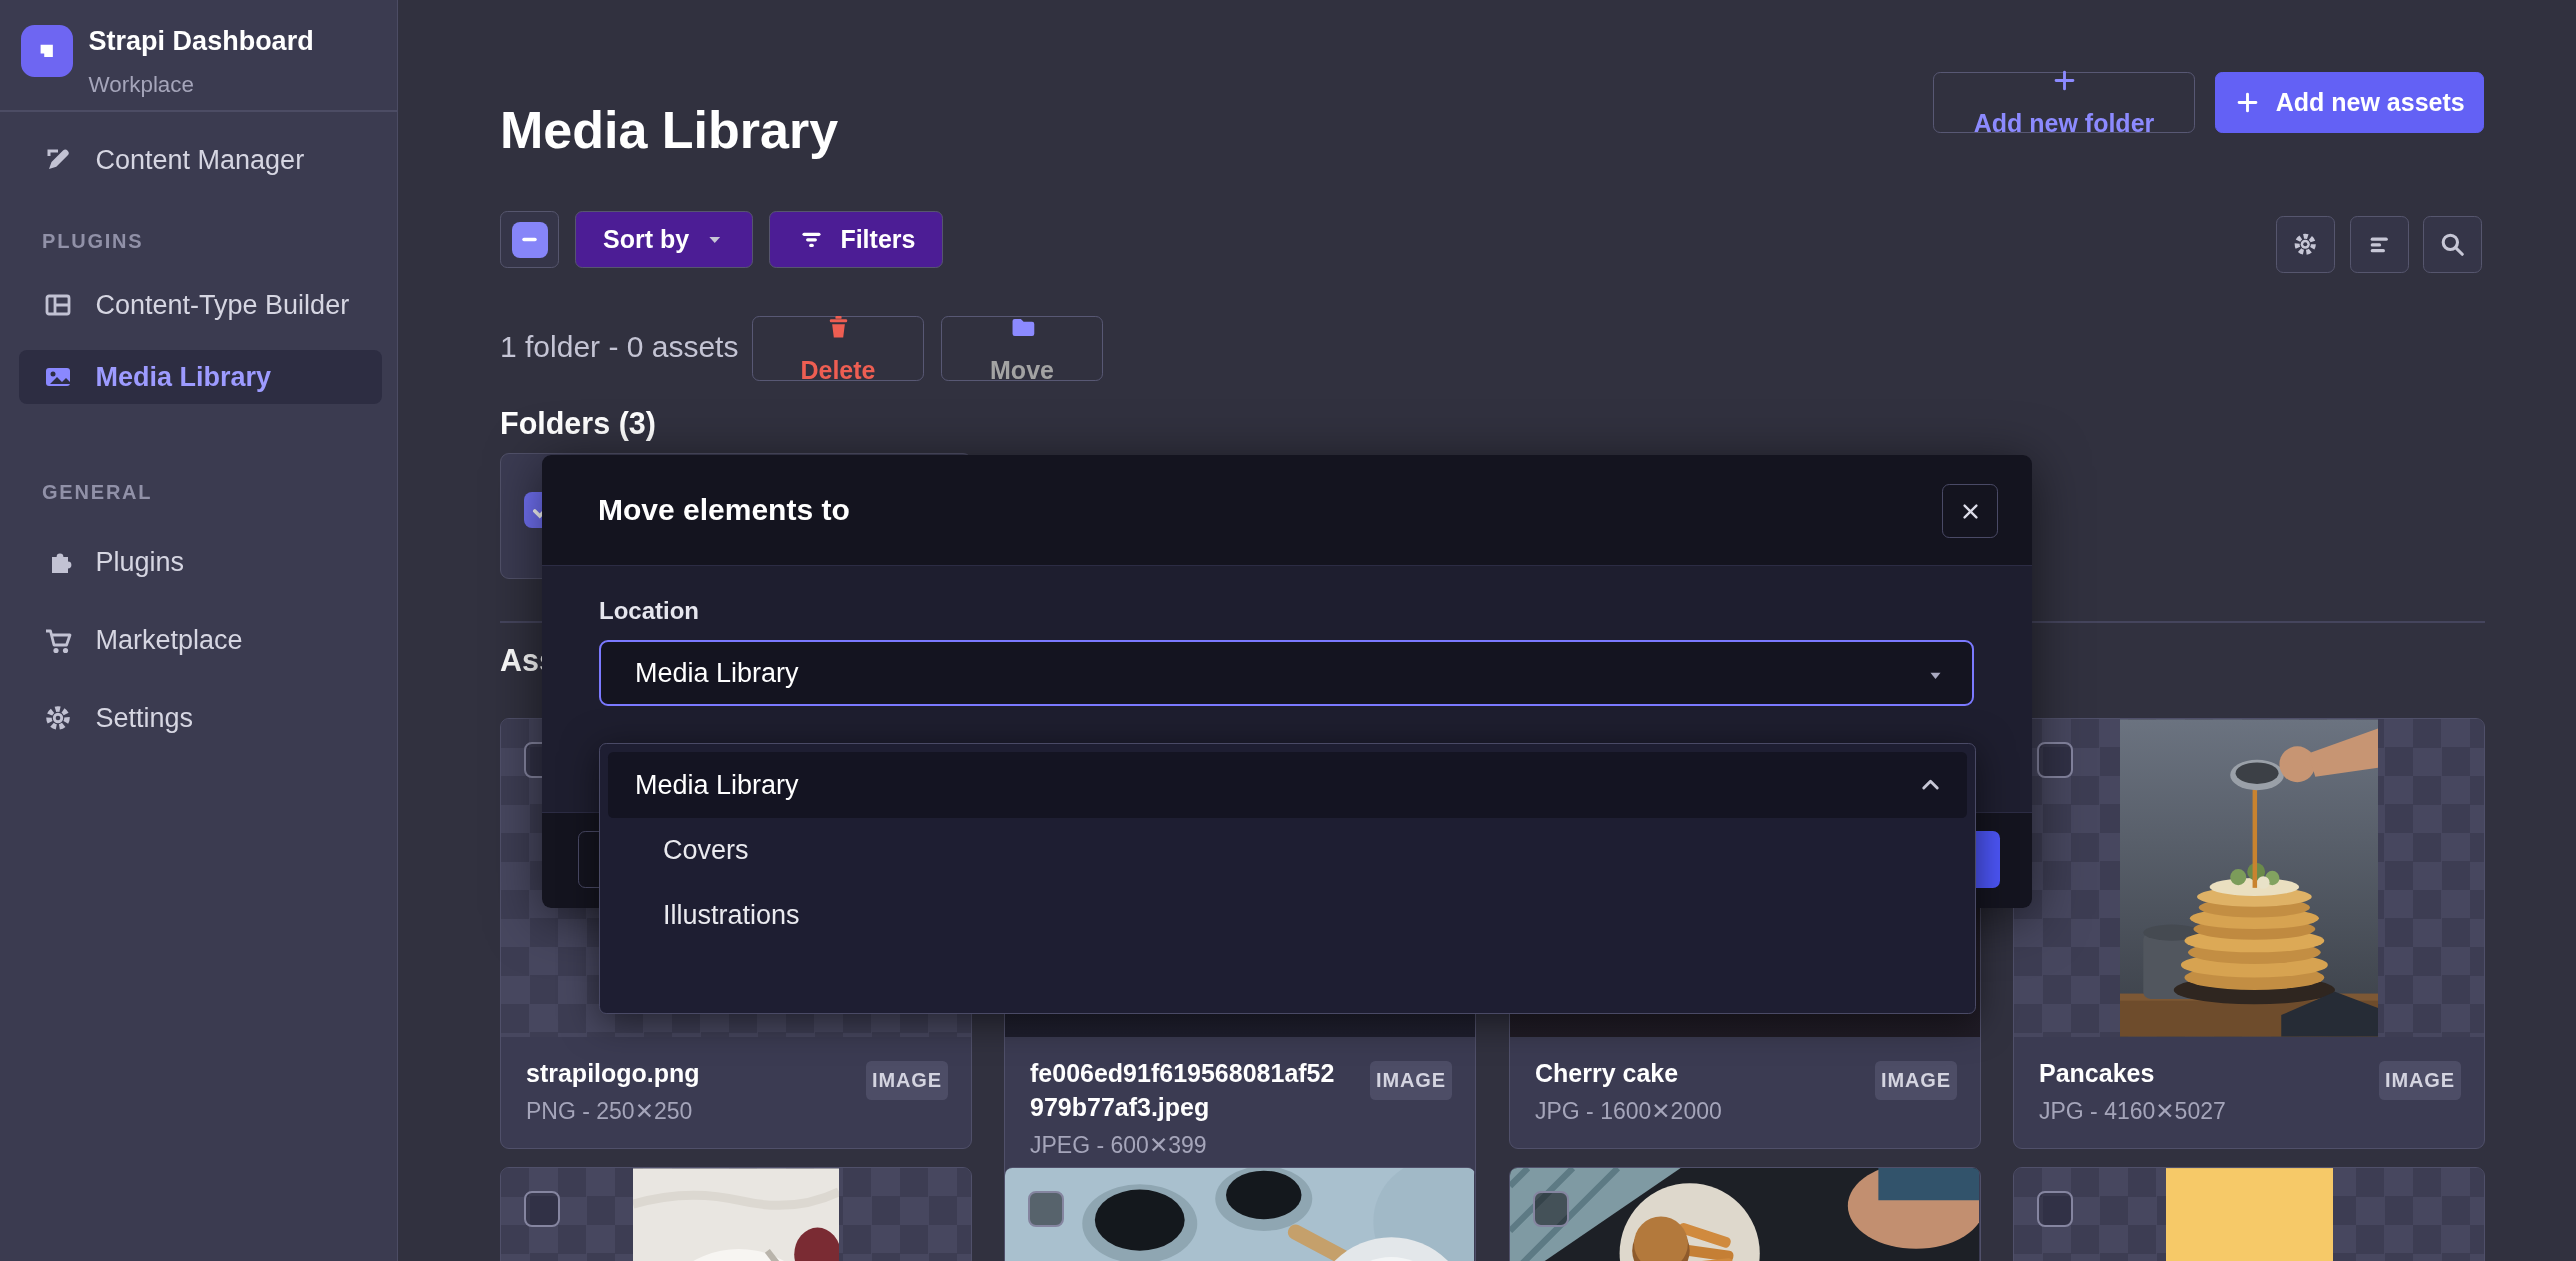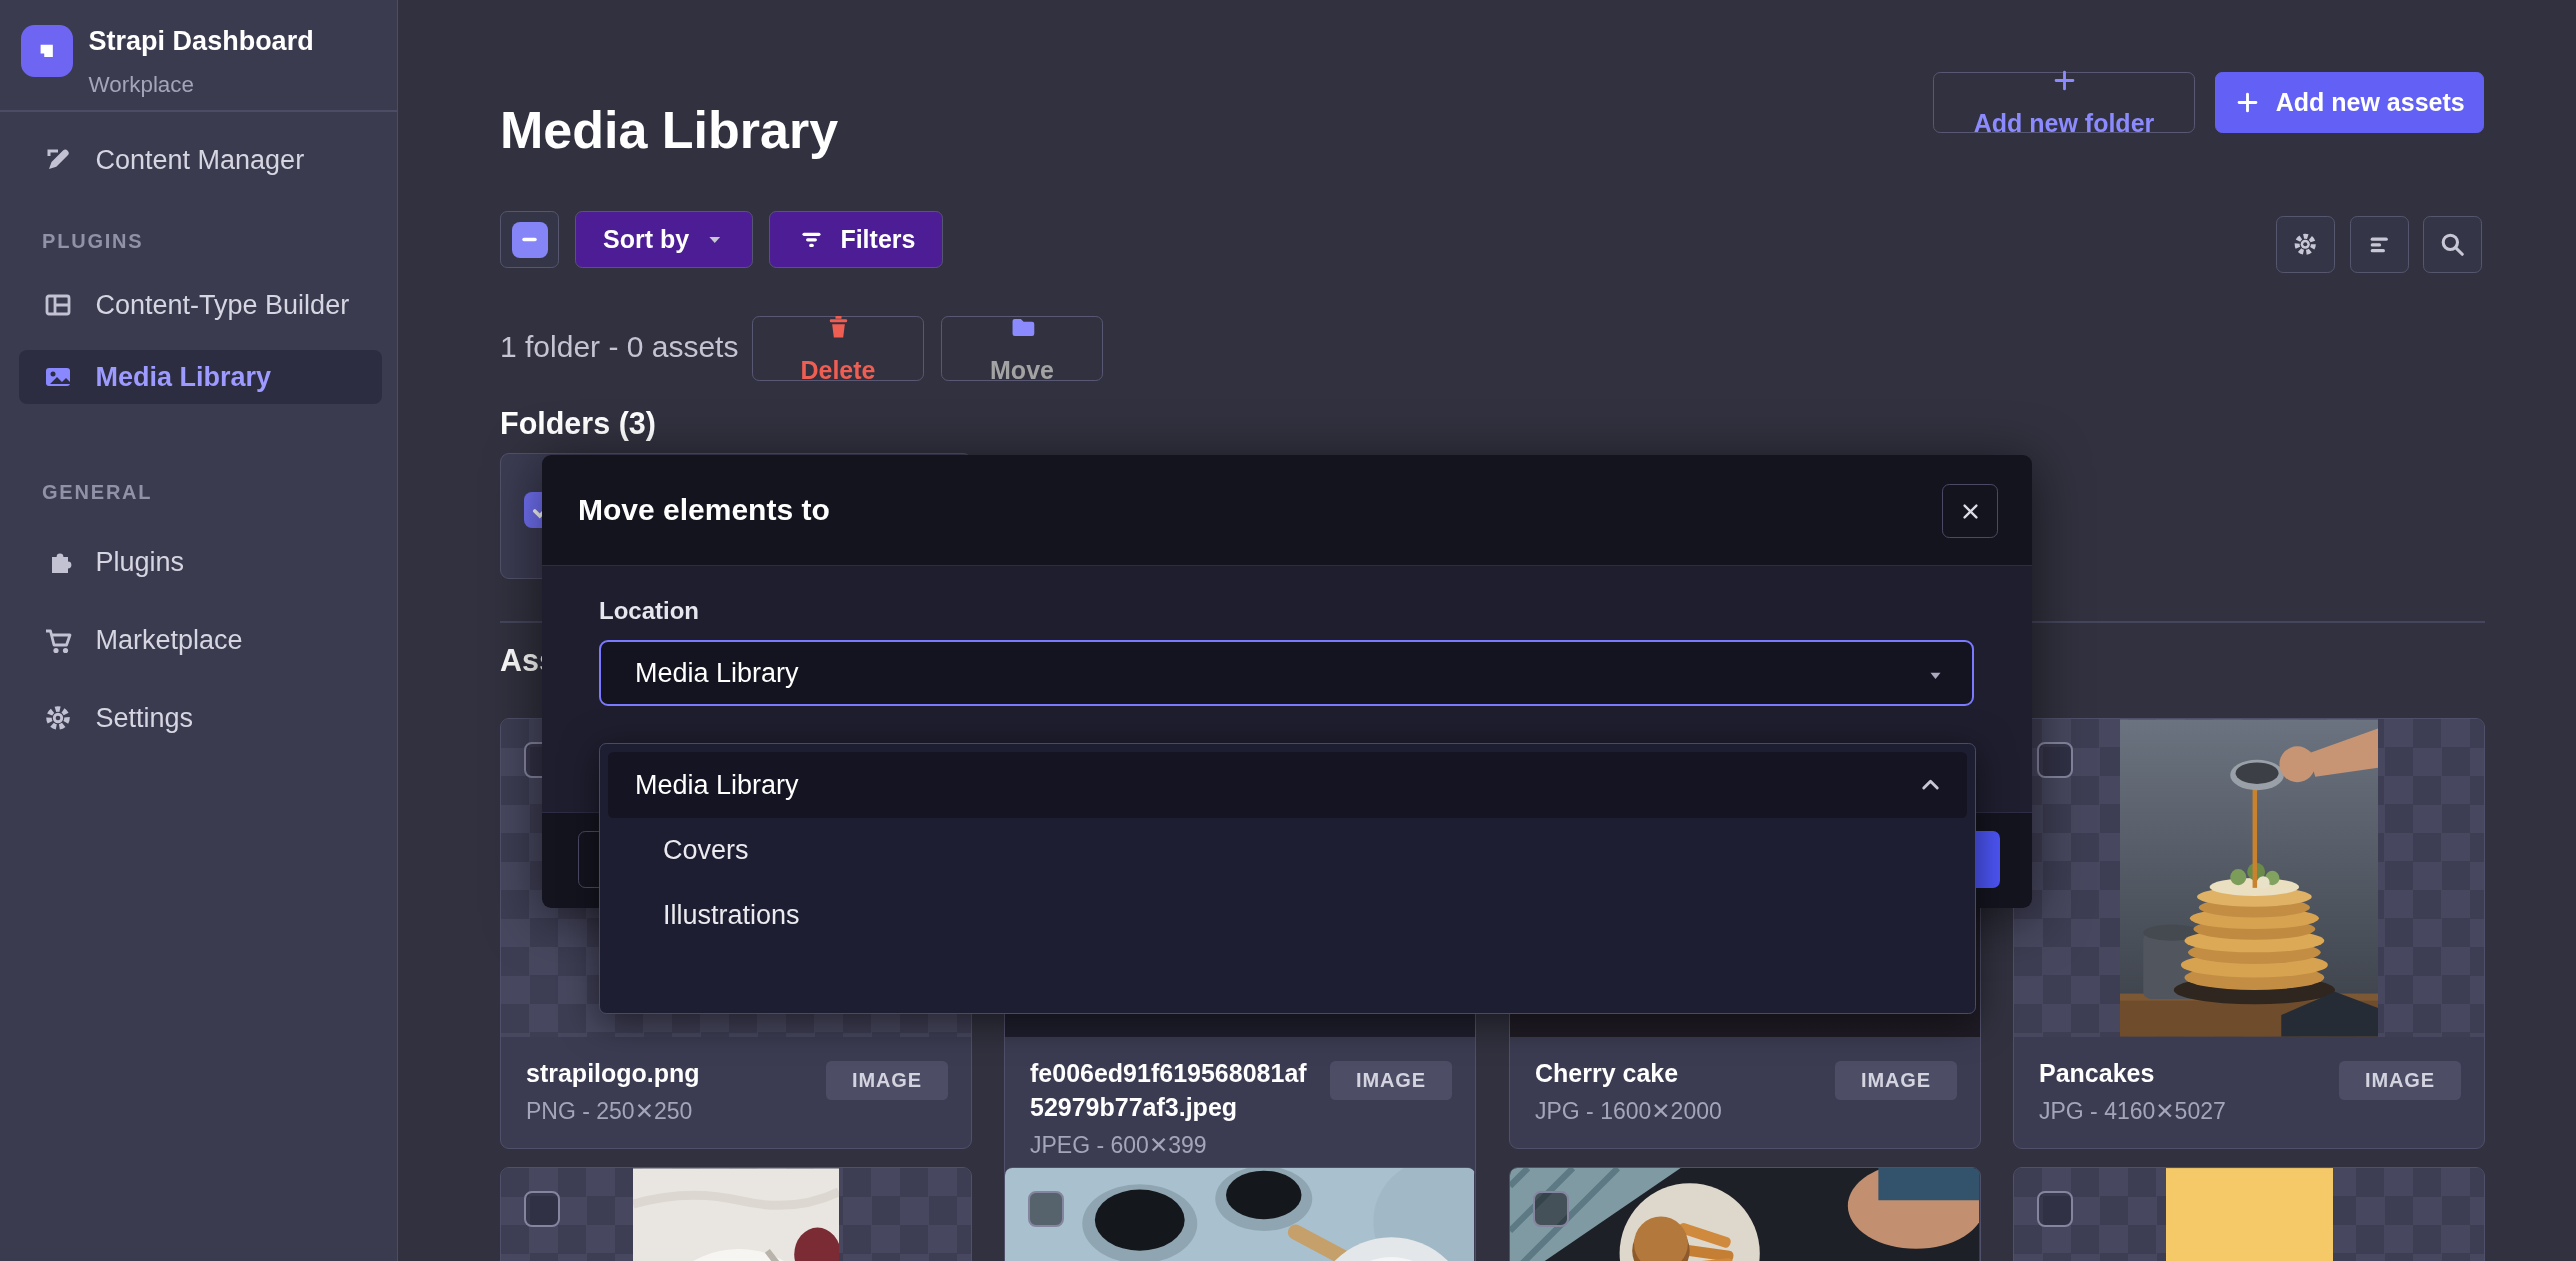--- a/index.html
+++ b/index.html
@@ -59,29 +59,29 @@
   .thumb{position:relative;height:318px;border-radius:7.2px 7.2px 0 0;overflow:hidden;
          display:flex;align-items:stretch;justify-content:center;}
   .checker{background:repeating-conic-gradient(#47475f 0% 25%,#3d3d53 0% 50%);background-size:57px 57px;}
   .thumb .checkbox{position:absolute;left:23px;top:23px;z-index:3;}
   .card-footer{display:flex;justify-content:space-between;align-items:flex-start;
                padding:20px 23px 23px 25px;gap:12.6px;}
   .card-name{font-size:25px;font-weight:700;color:#ffffff;line-height:1.35;max-width:305px;
              word-break:break-all;}
   .card-meta{font-size:23px;color:#a5a5ba;margin-top:7.2px;}
   .badge{background:#4d4d66;color:#d4d4e0;font-size:20px;font-weight:700;letter-spacing:0.9px;
-         padding:8px 26px;border-radius:5.4px;margin-top:3.6px;flex:0 0 auto;}
+         padding:8px 6px;border-radius:5.4px;margin-top:3.6px;flex:0 0 auto;}
   .imgfill{flex:1 1 auto;}
   .center-img{align-self:center;display:flex;}
   
   .modal{position:absolute;left:542px;top:455px;width:1490px;z-index:40;border-radius:9px;
          box-shadow:0 9px 54px rgba(0,0,0,0.55);}
   .modal-header{height:111px;background:#14141f;border-radius:9px 9px 0 0;position:relative;
                 display:flex;align-items:center;border-bottom:1.8px solid #2c2c44;box-sizing:border-box;}
-  .modal-title{font-size:30px;font-weight:600;color:#ffffff;margin-left:36px;}
+  .modal-title{font-size:30px;font-weight:600;color:#ffffff;margin-left:56px;}
   .modal-close{position:absolute;right:34px;top:29px;width:56px;height:54px;border-radius:7.2px;
                border:1.8px solid #4a4a66;background:transparent;display:flex;align-items:center;
                justify-content:center;box-sizing:border-box;cursor:pointer;}
   .modal-body{height:246px;background:#1e1e2f;position:relative;}
   .field-label{position:absolute;left:57px;top:30.5px;font-size:24px;font-weight:600;color:#e6e6ee;}
   .select{position:absolute;left:57px;top:74px;width:1375px;height:66px;border:2.7px solid #7b79ff;
           border-radius:9px;background:#141420;box-sizing:border-box;display:flex;align-items:center;
           cursor:pointer;}
   .select-value{font-size:27px;color:#ffffff;margin-left:34px;}
   .select-caret{position:absolute;right:25px;top:21.5px;}

